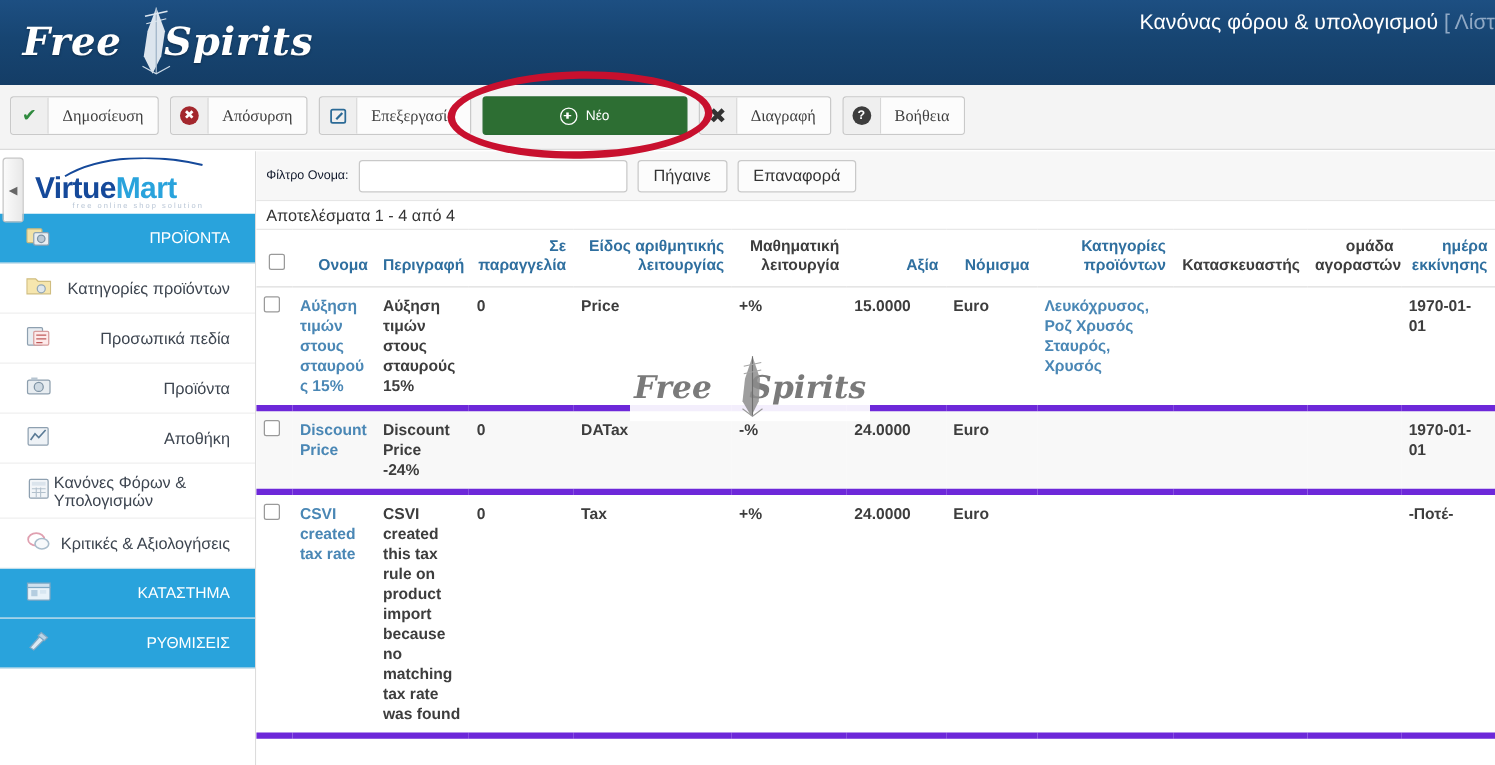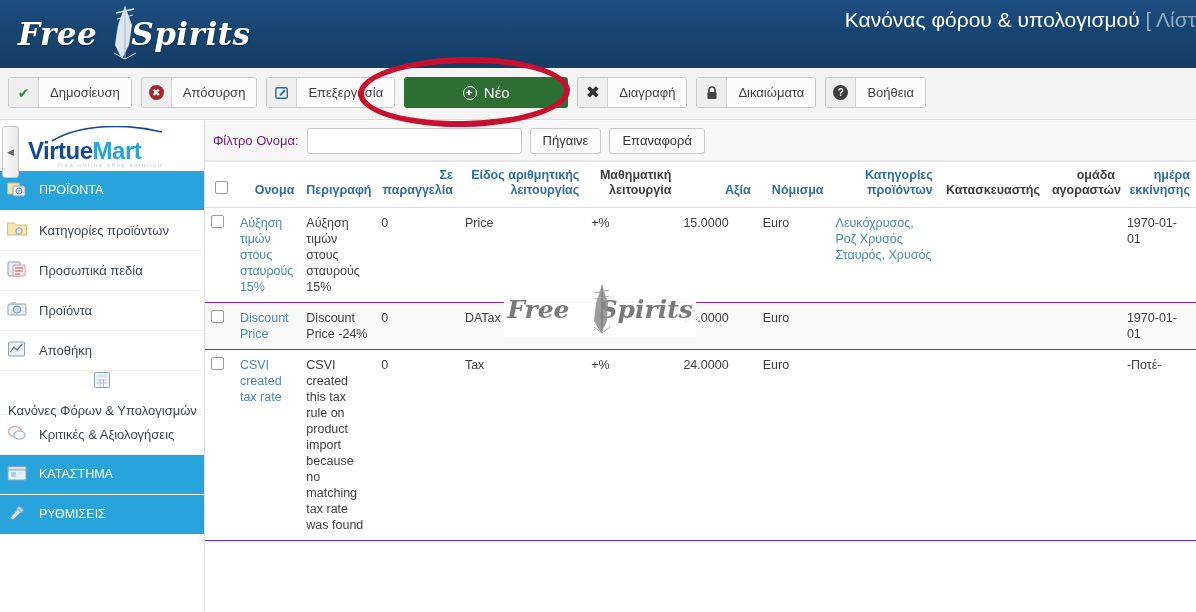--- a/index.html
+++ b/index.html
@@ -30,21 +30,21 @@
     text-shadow:0 1px 2px rgba(0,0,0,.35);
     white-space:nowrap;
   }
   .logo-free { margin-right:34px; }
   .feather {
     position:absolute; left:86px; top:-2px; width:42px; height:60px;
   }
   #header-title {
     position:absolute; right:0px; top:8px;
     white-space:nowrap;
-    font-size:21px; color:#ffffff;
+    font-size:17px; color:#ffffff;
     padding-right:0px;
   }
   #header-title .dim { color:#8fa8c4; }
 
   
   #toolbar {
     position:absolute; left:0; top:68px; width:1196px; height:52px;
     background:#f4f4f4;
     border-bottom:1px solid #dcdcdc;
   }
@@ -60,26 +60,27 @@
   }
   .btn .bi {
     width:30px; display:flex; align-items:center; justify-content:center;
     background:#efefef; border-right:1px solid #d6d6d6;
     font-size:13px;
   }
   .btn .bl {
     display:flex; align-items:center; padding:0 11px;
     color:#3f3f3f; font-size:13px; white-space:nowrap;
     background:#fcfcfc;
+    font-family:Liberation Serif, serif;
   }
   .btn-new {
     height:31px; border:1px solid #2a6b33; border-radius:3px;
     background:#2d6e33;
     color:#fff; display:flex; align-items:center; justify-content:center;
-    width:164px; cursor:pointer; font-size:15px; gap:7px;
+    width:164px; cursor:pointer; font-size:11px; gap:7px;
     position:relative; z-index:3;
   }
   .plus-circle {
     width:14px;height:14px;border-radius:50%;
     border:1.6px solid #fff; position:relative; display:inline-block;
   }
   .plus-circle:before,.plus-circle:after{
     content:""; position:absolute; background:#fff;
   }
   .plus-circle:before{left:2.6px;top:5.1px;width:5.6px;height:1.6px;}
@@ -110,49 +111,50 @@
     position:absolute; left:28px; top:8px; width:160px; height:34px;
   }
   .vm-word { font-size:24px; font-weight:bold; letter-spacing:-0.5px;
              font-family:"Liberation Sans",sans-serif;margin-top:34px; }
   .vm-a { color:#15499a; }
   .vm-b { color:#29a3dc; }
   .vm-tag { font-size:6px; color:#b9c6d6; letter-spacing:1.6px; margin-top:-3px; margin-left:30px;}
   .vm-swoosh { position:absolute; left:22px; top:-3px; width:120px; height:18px; }
 
   .side-item {
-    display:flex; align-items:center; gap:10px;
-    padding:0 7px; height:40px; cursor:pointer;
+    display:flex; align-items:center; 
+    padding:0 21px; height:40px; cursor:pointer;
     color:#3d4550; font-size:13px;
     border-bottom:1px solid #f0f0f0;
+    justify-content:space-between;
   }
   .side-item .sicon { width:22px; height:22px; flex:0 0 22px; position:relative;}
   .side-item.group { background:#29a3dc; color:#ffffff; font-size:12.5px; }
   .side-item.active { background:#29a3dc; color:#ffffff; font-size:12.5px; }
-  .side-item.two-line { height:44px; line-height:15px;flex-direction:column; }
+  .side-item.two-line { height:44px; line-height:15px; }
   .side-label { line-height:15px; }
 
   #collapse-handle {
     position:absolute; left:2px; top:5px; width:17px; height:52px;
     background:linear-gradient(90deg,#fbfbfb,#e8e8e8);
     border:1px solid #c4c4c4; border-radius:3px;
     display:flex; align-items:center; justify-content:center;
     z-index:5; cursor:pointer; font-size:9px; color:#666;
   }
 
   
   #main {
     position:absolute; left:205px; top:121px; width:991px; height:491px;
     background:#ffffff; overflow:hidden;
   }
   #filterbar {
     height:40px; background:#f7f7f7; border-bottom:1px solid #e6e6e6;
     display:flex; align-items:center; padding:0 8px; gap:8px;
   }
-  #filterbar .flabel { font-size:13px; color:#701a75; }
+  #filterbar .flabel { font-size:10px; color:#0f172a; }
   #filter-input {
     width:215px; height:26px; border:1px solid #c9c9c9; border-radius:3px;
     padding:0 6px; font-size:13px; background:#fff;
     font-family:"Liberation Sans",sans-serif;
   }
   .sbtn {
     height:26px; padding:0 12px; border:1px solid #c9c9c9; border-radius:3px;
     background:#fcfcfc; font-size:13px; color:#333; cursor:pointer;
     font-family:"Liberation Sans",sans-serif;
   }
@@ -166,22 +168,23 @@
     vertical-align:bottom; text-align:right;
     padding:6px 6px 9px 6px;
     font-size:12.5px; font-weight:bold; color:#2f6f9f;
     border-bottom:1px solid #dddddd; border-top:1px solid #e8e8e8;
     background:#ffffff; line-height:15px;
   }
   thead th.plain { color:#3d3d3d; }
   tbody td {
     vertical-align:top; padding:7px 6px;
     font-size:12.5px; color:#3d3d3d; line-height:16px;
-    border-bottom:1px solid #6d28d9;
+    border-bottom:5px solid #6d28d9;
     word-wrap:break-word;
+    font-weight:bold;
   }
   tbody tr.alt td { background:#f8f8f8;margin-left:42px; }
   td a, .lnk { color:#4a87b5; text-decoration:none; cursor:pointer; }
   .chk {
     width:13px;height:13px;border:1px solid #9a9a9a;border-radius:2px;
     background:#fff; display:inline-block; cursor:pointer;
   }
   
   col.c0{width:27px}  col.c1{width:62px}  col.c2{width:70px} col.c3{width:78px}
   col.c4{width:118px} col.c5{width:86px}  col.c6{width:74px} col.c7{width:68px}
@@ -248,29 +251,20 @@
       <span>Νέο</span>
     </div>
     <div class="btn">
       <span class="bi">
           <span class="xbig">✖</span>
         </span>
       <span class="bl">Διαγραφή</span>
     </div>
     <div class="btn">
       <span class="bi">
-        <svg width="12" height="14" viewBox="0 0 12 14">
-            <path d="M3 6 V4 a3 3 0 0 1 6 0 V6" fill="none" stroke="#444" stroke-width="1.6"></path>
-            <rect x="1.4" y="6" width="9.2" height="7" rx="1.2" fill="#444"></rect>
-          </svg>
-      </span>
-      <span class="bl">Δικαιώματα</span>
-    </div>
-    <div class="btn">
-      <span class="bi">
           <span class="qc">?</span>
         </span>
       <span class="bl">Βοήθεια</span>
     </div>
   </div>
 </div>
 
 <div id="annot-ellipse"></div>
 
 <div id="sidebar">
@@ -382,20 +376,21 @@
 
 <div id="main">
 
   <div id="filterbar">
     <span class="flabel">Φίλτρο Ονομα:</span>
     <input id="filter-input" type="text" placeholder="" style="">
     <button class="sbtn">Πήγαινε</button>
     <button class="sbtn">Επαναφορά</button>
   </div>
 
+  <div id="results">Αποτελέσματα 1 - 4 από 4</div>
 
   <table>
     <colgroup>
       <col class="c0">
         <col class="c1">
         <col class="c2">
         <col class="c3">
         <col class="c4">
         <col class="c5">
       <col class="c6">

